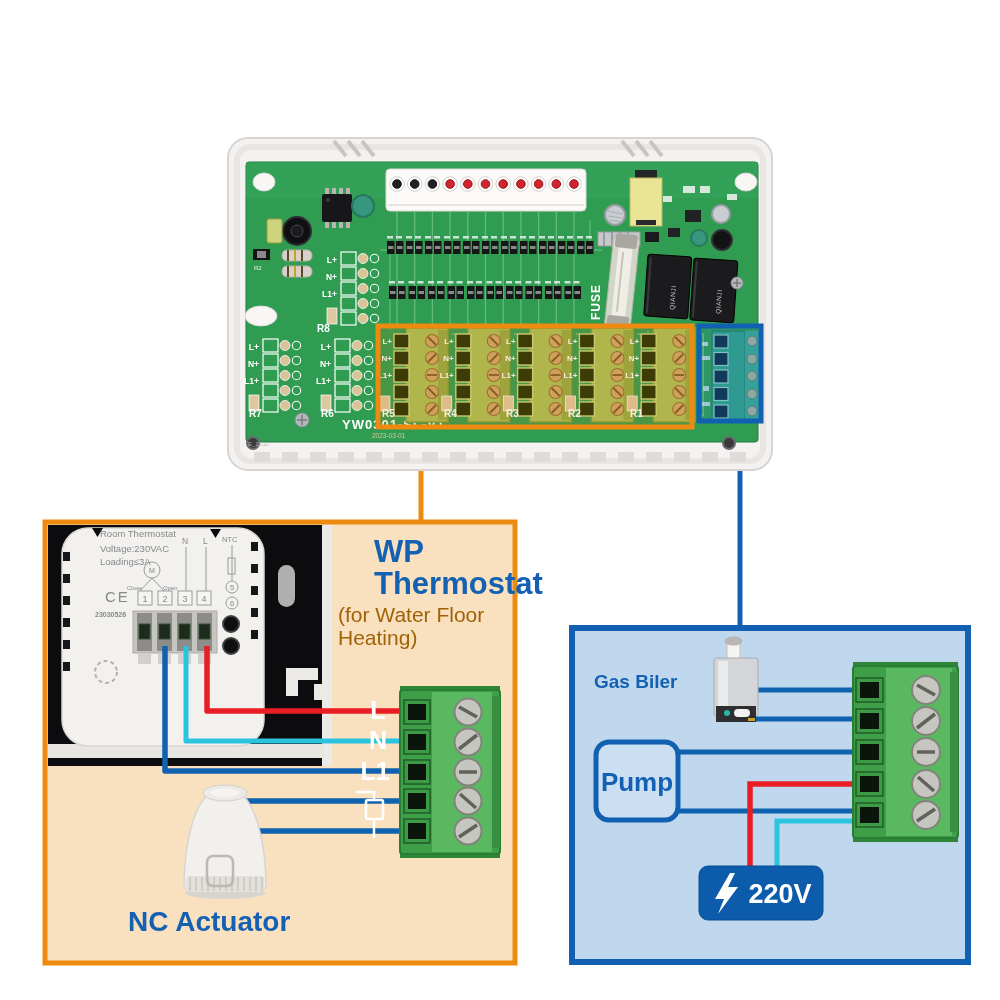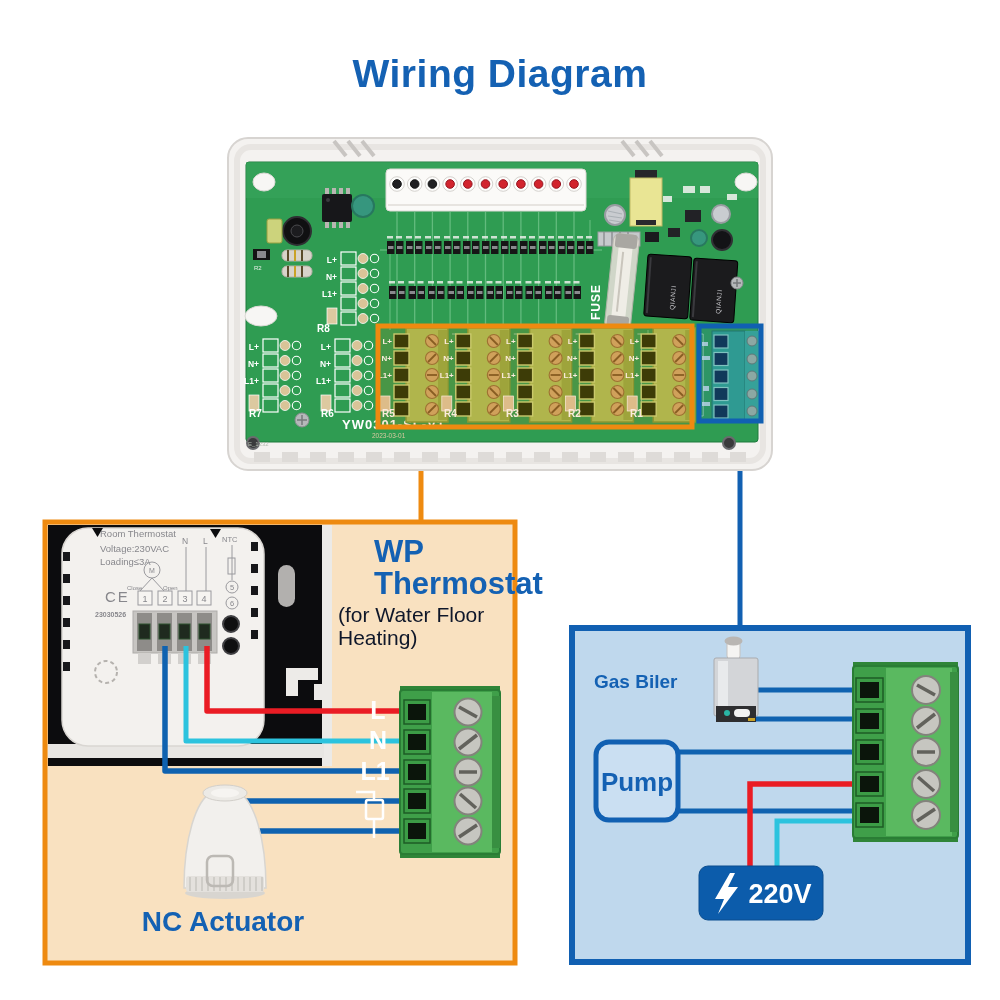--- a/index.html
+++ b/index.html
@@ -3,22 +3,22 @@
 <meta charset="utf-8">
 <style>
   html,body{margin:0;padding:0;background:#ffffff;}
   .stage{position:relative;width:1000px;height:1000px;background:#ffffff;overflow:hidden;
          font-family:"Liberation Sans",sans-serif;}
   .stage svg{position:absolute;left:0;top:0;}
   .overlay{position:absolute;color:#1461b3;}
   .title{left:0;right:0;top:52px;text-align:center;font-weight:700;font-size:39px;letter-spacing:.5px;}
   .wp-block{left:338px;top:536px;width:180px;line-height:1.04;}
   .wp-block .h{font-weight:700;font-size:31px;margin-left:36px;}
-  .wp-block .s{font-size:21px;margin-top:4px;line-height:1.08;color:#0f172a;}
-  .nc-label{left:128px;top:906px;width:190px;text-align:center;font-weight:700;font-size:28px;}
+  .wp-block .s{font-size:21px;margin-top:4px;line-height:1.08;color:#a16207;}
+  .nc-label{left:128px;top:906px;width:190px;font-weight:700;font-size:28px;}
   .gas-label{left:594px;top:671px;font-weight:700;font-size:19px;}
   text{font-family:"Liberation Sans",sans-serif;}
 </style>
 </head>
 <body>
 
 <div class="stage">
 
 <svg width="1000" height="1000" viewBox="0 0 1000 1000">
 <defs>
@@ -572,21 +572,20 @@
   </g>
 
   <g>
     <rect x="699" y="866" width="124" height="54" rx="9" fill="#0c5cab" stroke="#0a4d8f"></rect>
     <polygon points="730,873 715,899 724,899 718,914 738,887 728,887 735,873" fill="#ffffff"></polygon>
     <text x="780" y="903" text-anchor="middle" font-size="27" font-weight="700" fill="#ffffff">220V</text>
   </g>
 </g>
 </svg>
 
-<h1 class="overlay title" style="margin:0;">Wiring Diagram</h1>
 
 <div class="overlay wp-block">
   <div class="h">WP Thermostat</div>
   <div class="s">(for Water Floor Heating)</div>
 </div>
 
 <div class="overlay nc-label">NC Actuator</div>
 
 <div class="overlay gas-label">Gas Biler</div>
 

